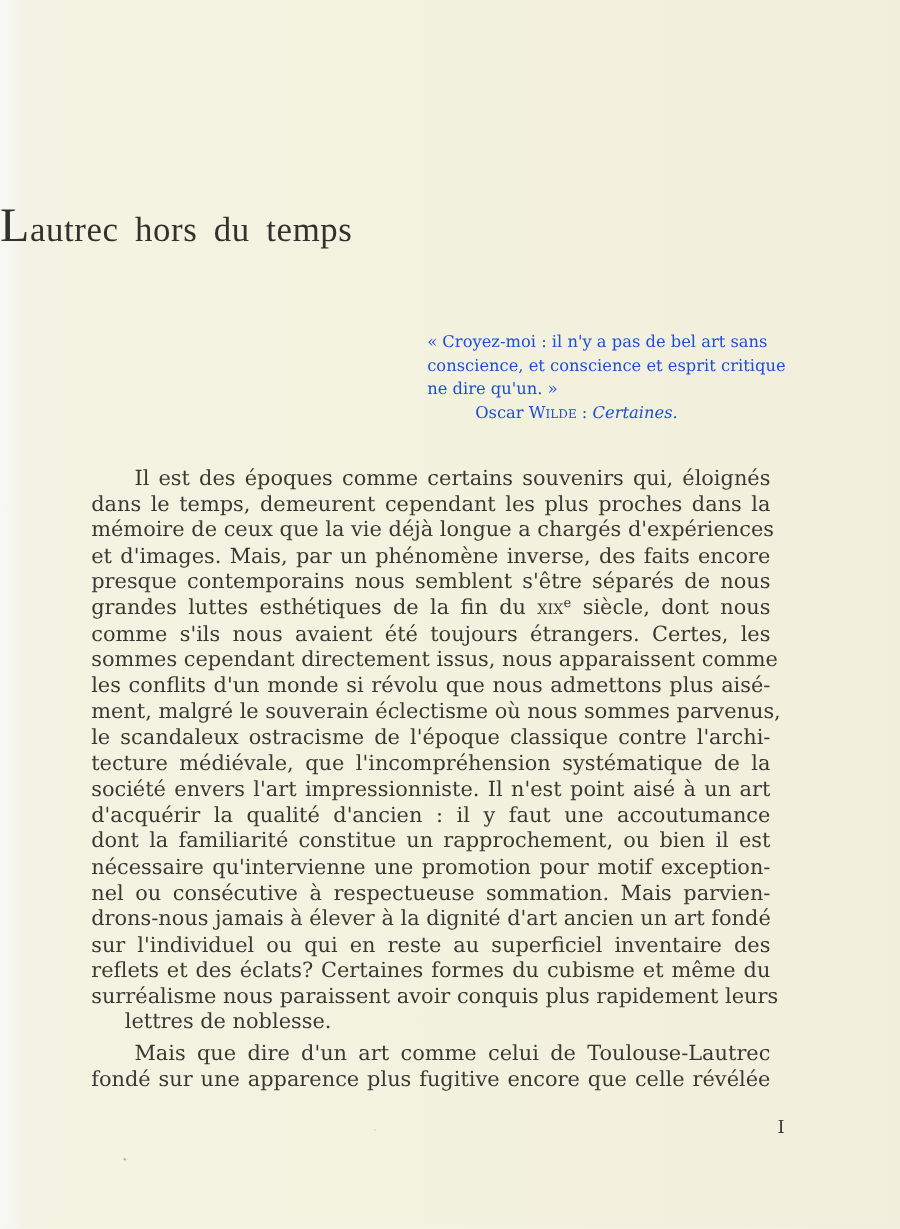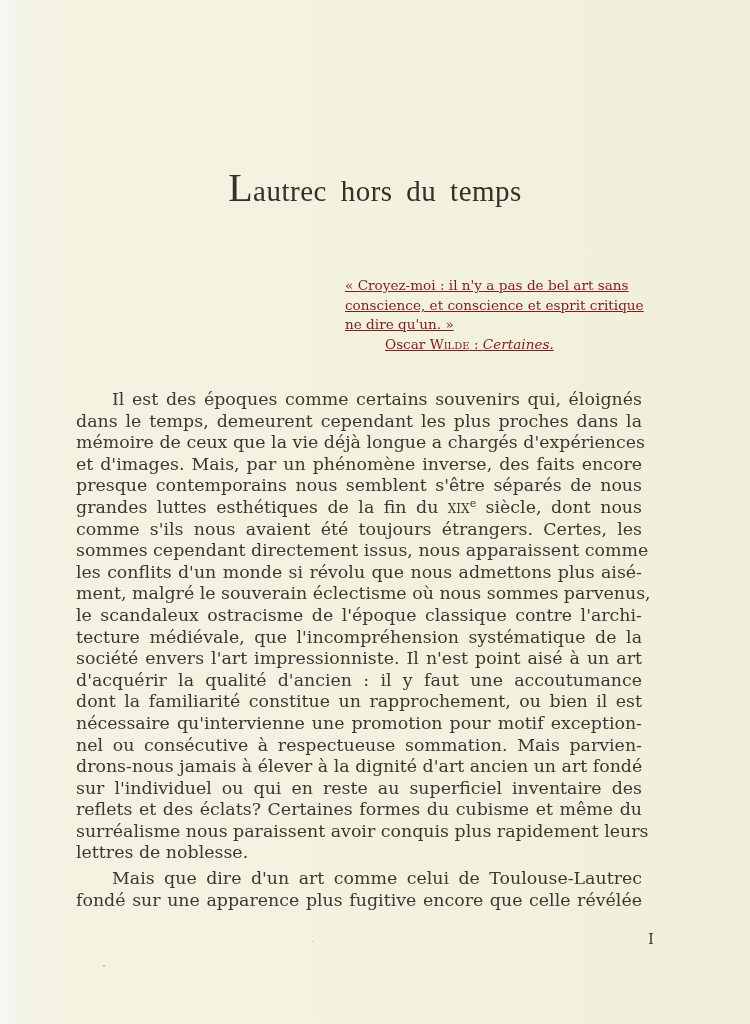--- a/index.html
+++ b/index.html
@@ -19,40 +19,38 @@
       position: absolute;
       left: 0; top: 0; bottom: 0;
       width: 22px;
       background: linear-gradient(90deg, #f8f9f3 0%, #f3f4ea 70%, rgba(243,243,228,0) 100%);
     }
     .title {
       position: absolute;
       left: 0;
       width: 750px;
       top: 168px;
-      text-align: center;
       font-family: "Liberation Serif", "DejaVu Serif", serif;
       font-size: 29px;
       letter-spacing: 0.5px;
       color: #33312b;
       word-spacing: 6px;
     }
     .title .big-l {
       font-size: 40px;
       line-height: 1;
     }
     .epigraph {
       position: absolute;
-      left: 345px;
+      left: 356px;
       top: 276px;
       width: 320px;
       font-size: 13.6px;
       line-height: 19.5px;
-      color: #7f1d1d;
-      text-decoration: underline;
+      color: #1d4ed8;
     }
     .epigraph .quote-line {
       display: block;
       white-space: nowrap;
     }
     .epigraph .attribution {
       display: block;
       padding-left: 40px;
       white-space: nowrap;
     }
@@ -74,20 +72,21 @@
       height: 21.6px;
       line-height: 21.6px;
       font-size: 17.4px;
       white-space: nowrap;
       text-align: justify;
       text-align-last: justify;
       color: #3a3832;
     }
     .line.last {
       text-align-last: left;
+      margin-left: 28px;
     }
     .line.indent {
       padding-left: 36px;
     }
     .line sup {
       font-size: 11px;
       vertical-align: 6px;
       line-height: 0;
     }
     .para-gap {

